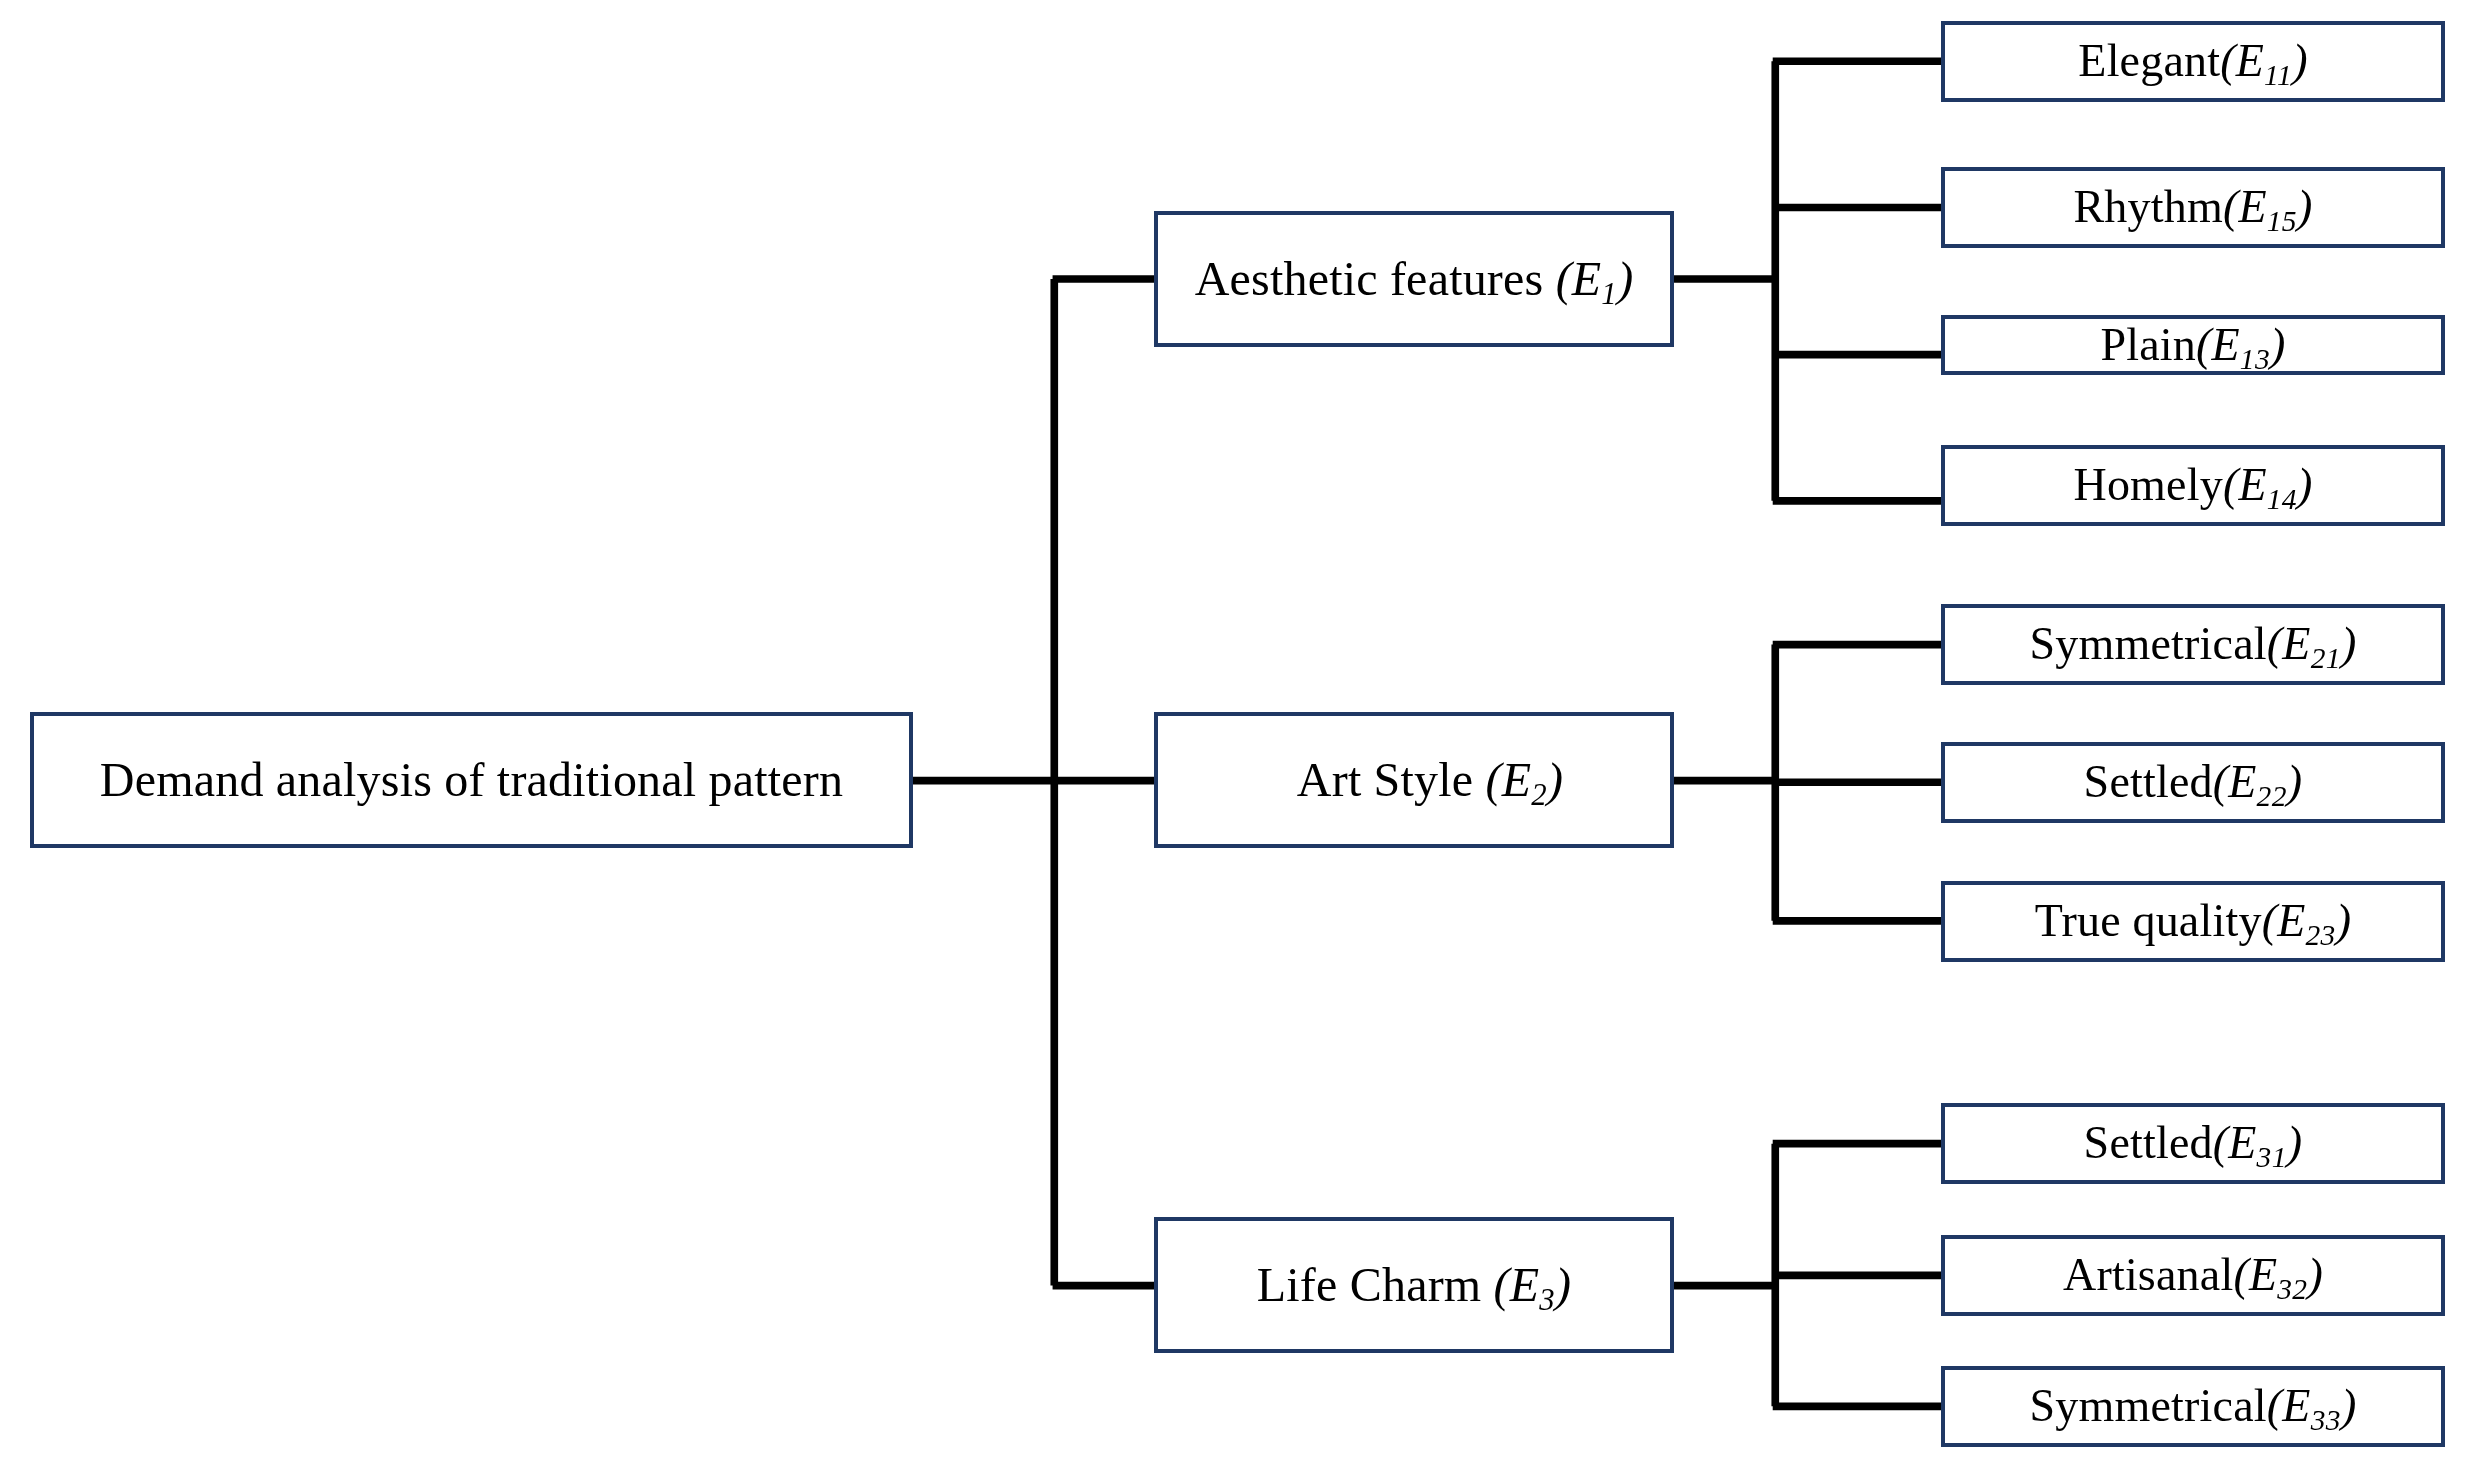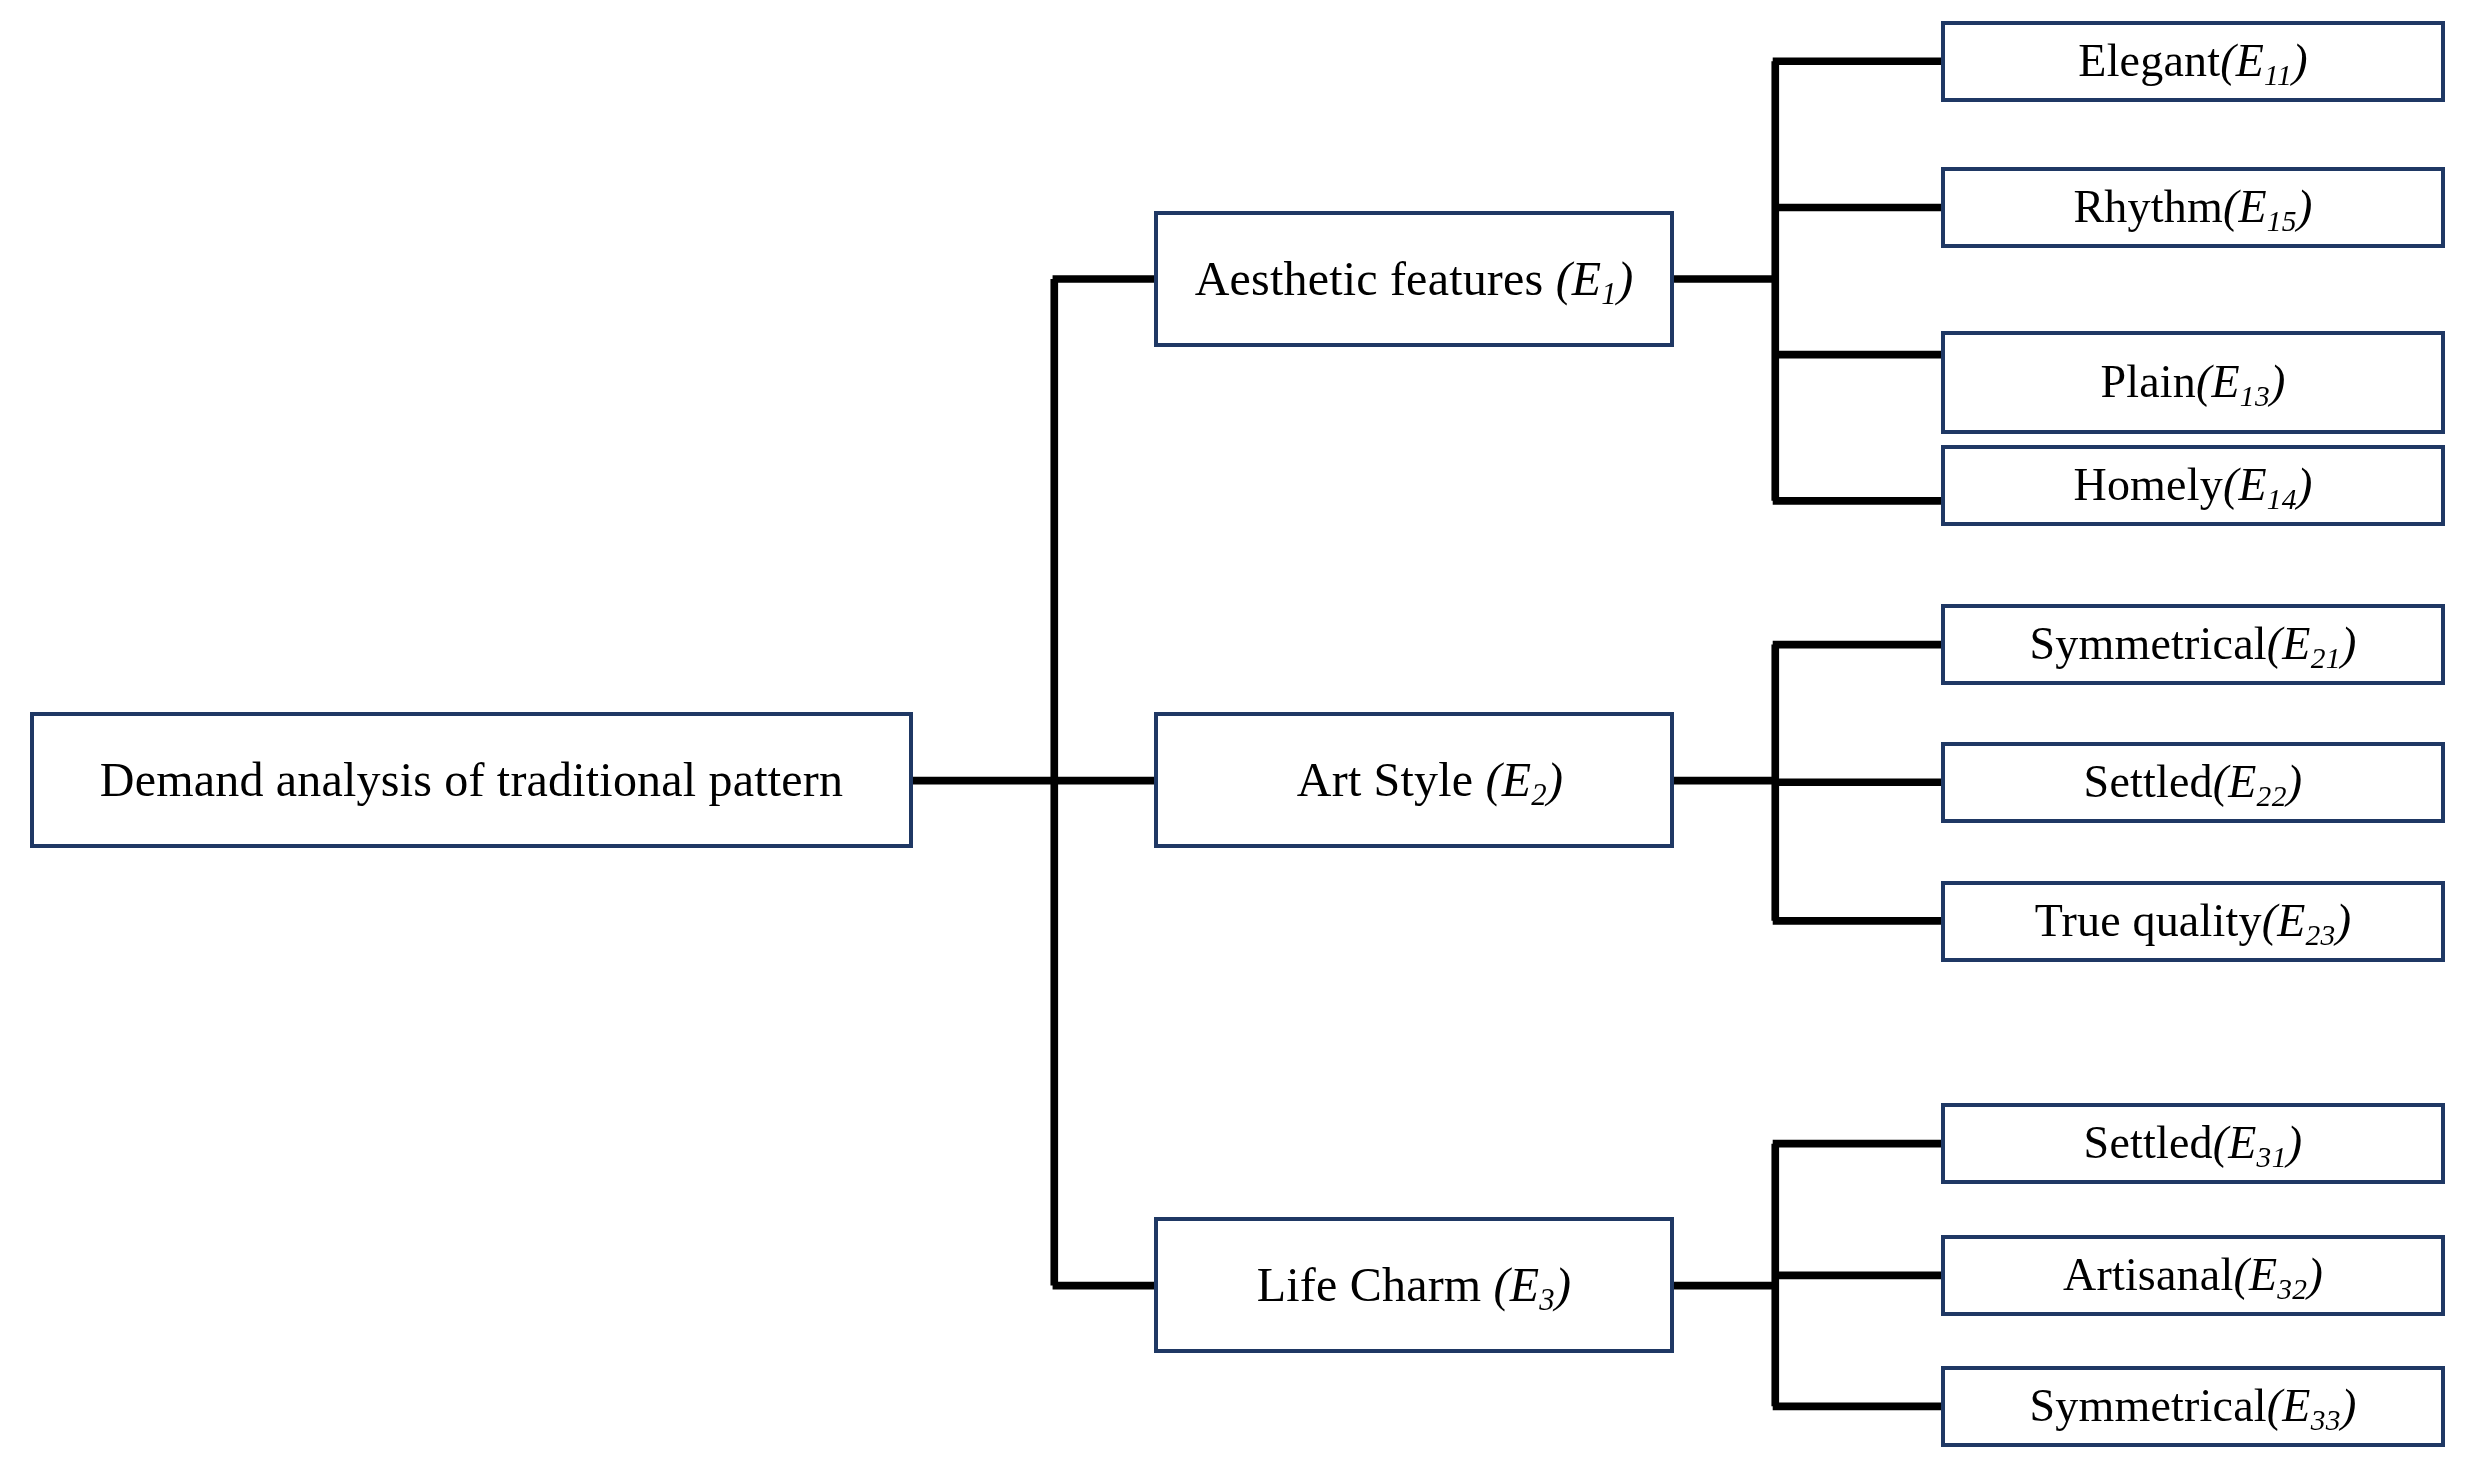--- a/index.html
+++ b/index.html
@@ -125,21 +125,21 @@
       <span>Elegant</span><span class="code">(<span>E</span><sub>11</sub>)</span>
     </span>
   </div>
 
   <div class="node node-leaf" style="left:1941px; top:167px; width:504px; height:81px;">
     <span class="lbl">
       <span>Rhythm</span><span class="code">(<span>E</span><sub>15</sub>)</span>
     </span>
   </div>
 
-  <div class="node node-leaf" style="left:1941px; top:315px; width:504px; height:103px;margin-top:16px;">
+  <div class="node node-leaf" style="left:1941px; top:315px; width:504px; height:60px;">
     <span class="lbl">
       <span>Plain</span><span class="code">(<span>E</span><sub>13</sub>)</span>
     </span>
   </div>
 
   <div class="node node-leaf" style="left:1941px; top:445px; width:504px; height:81px;">
     <span class="lbl">
       <span>Homely</span><span class="code">(<span>E</span><sub>14</sub>)</span>
     </span>
   </div>

